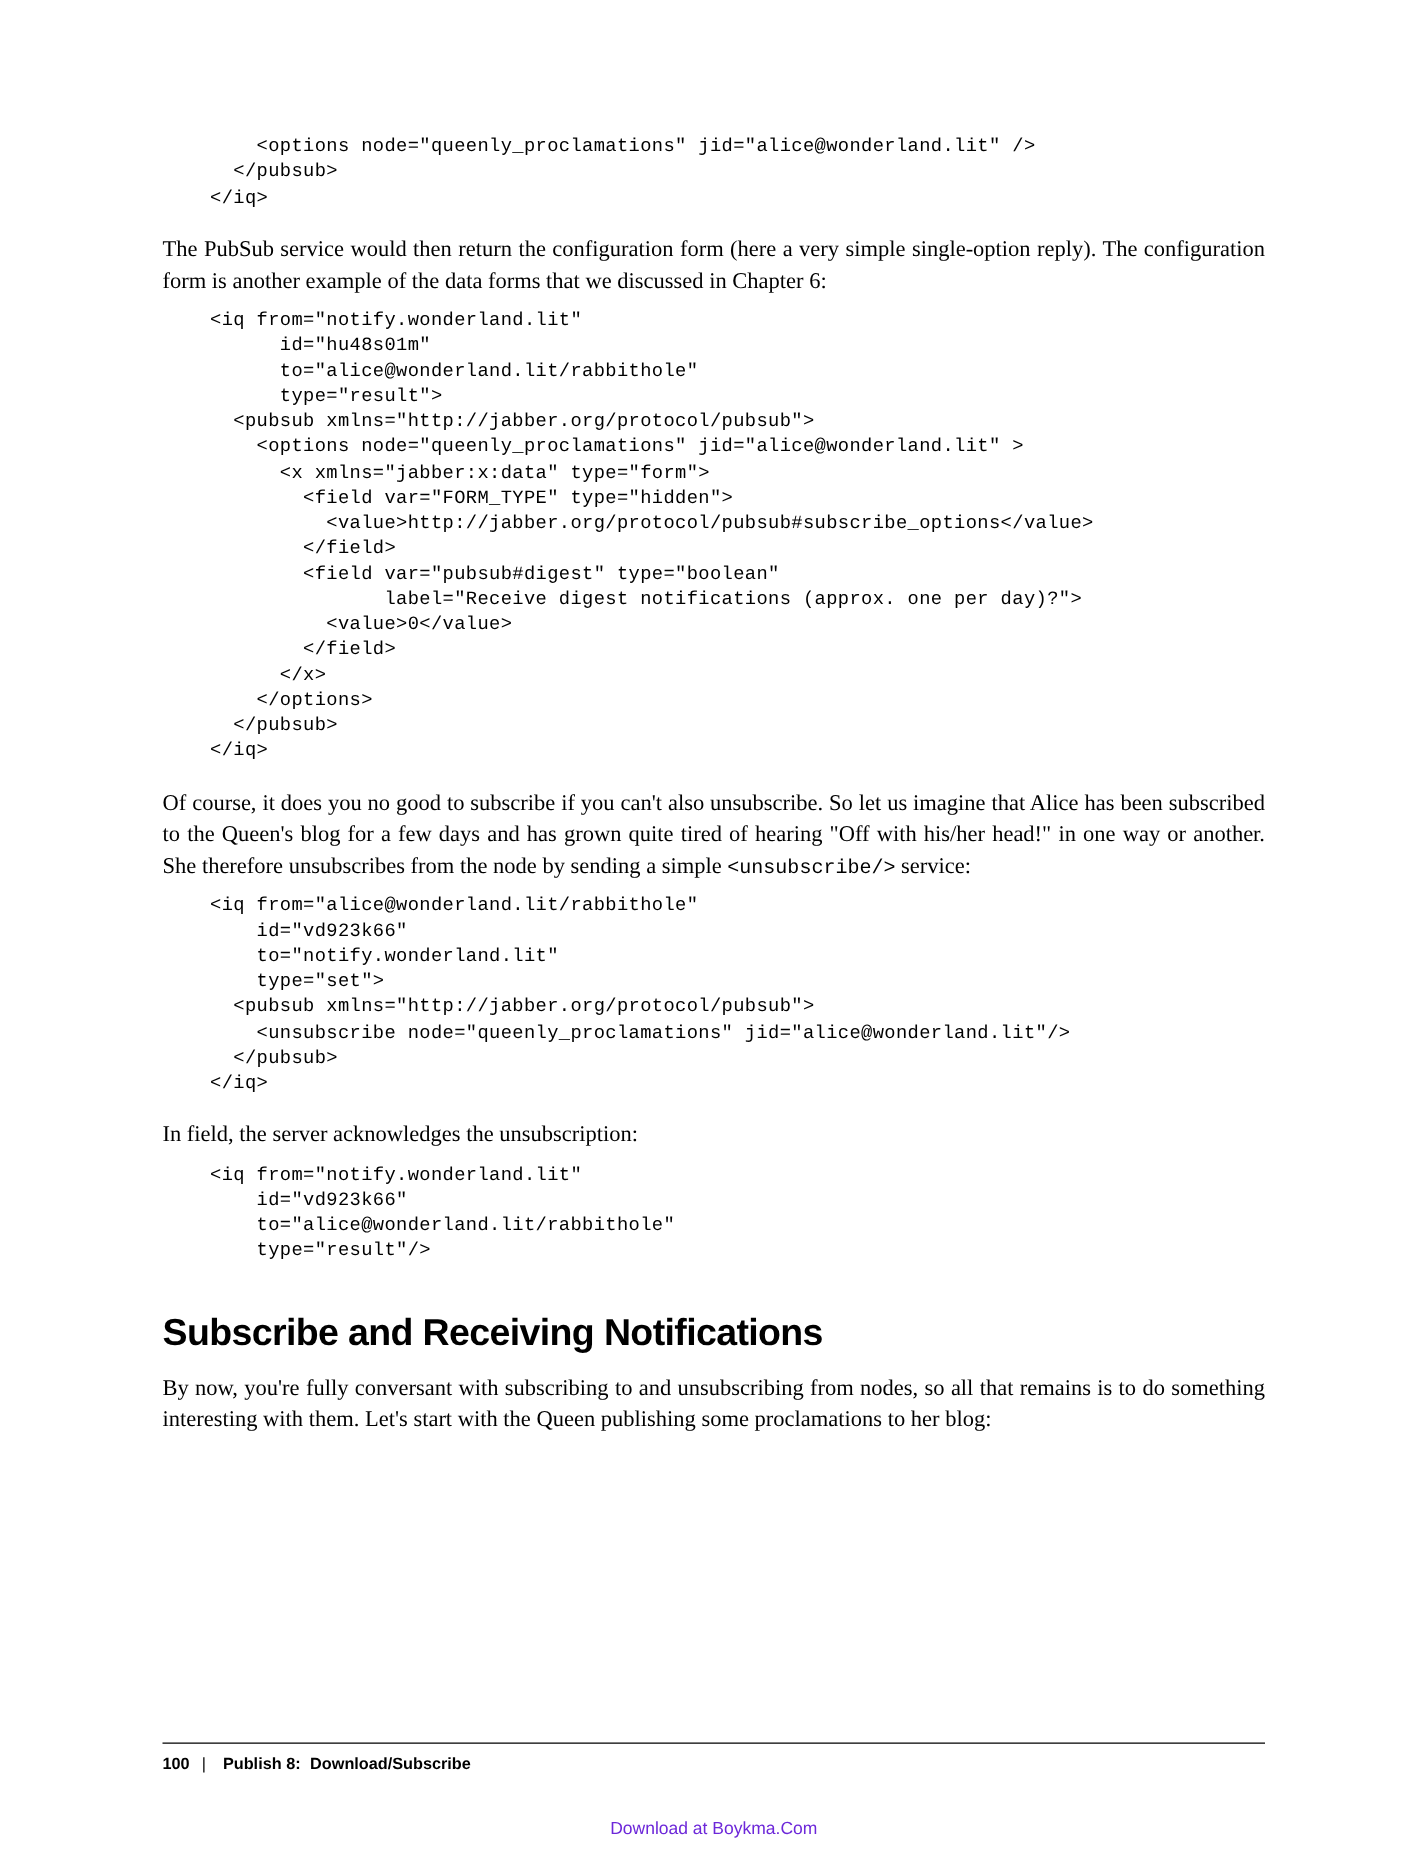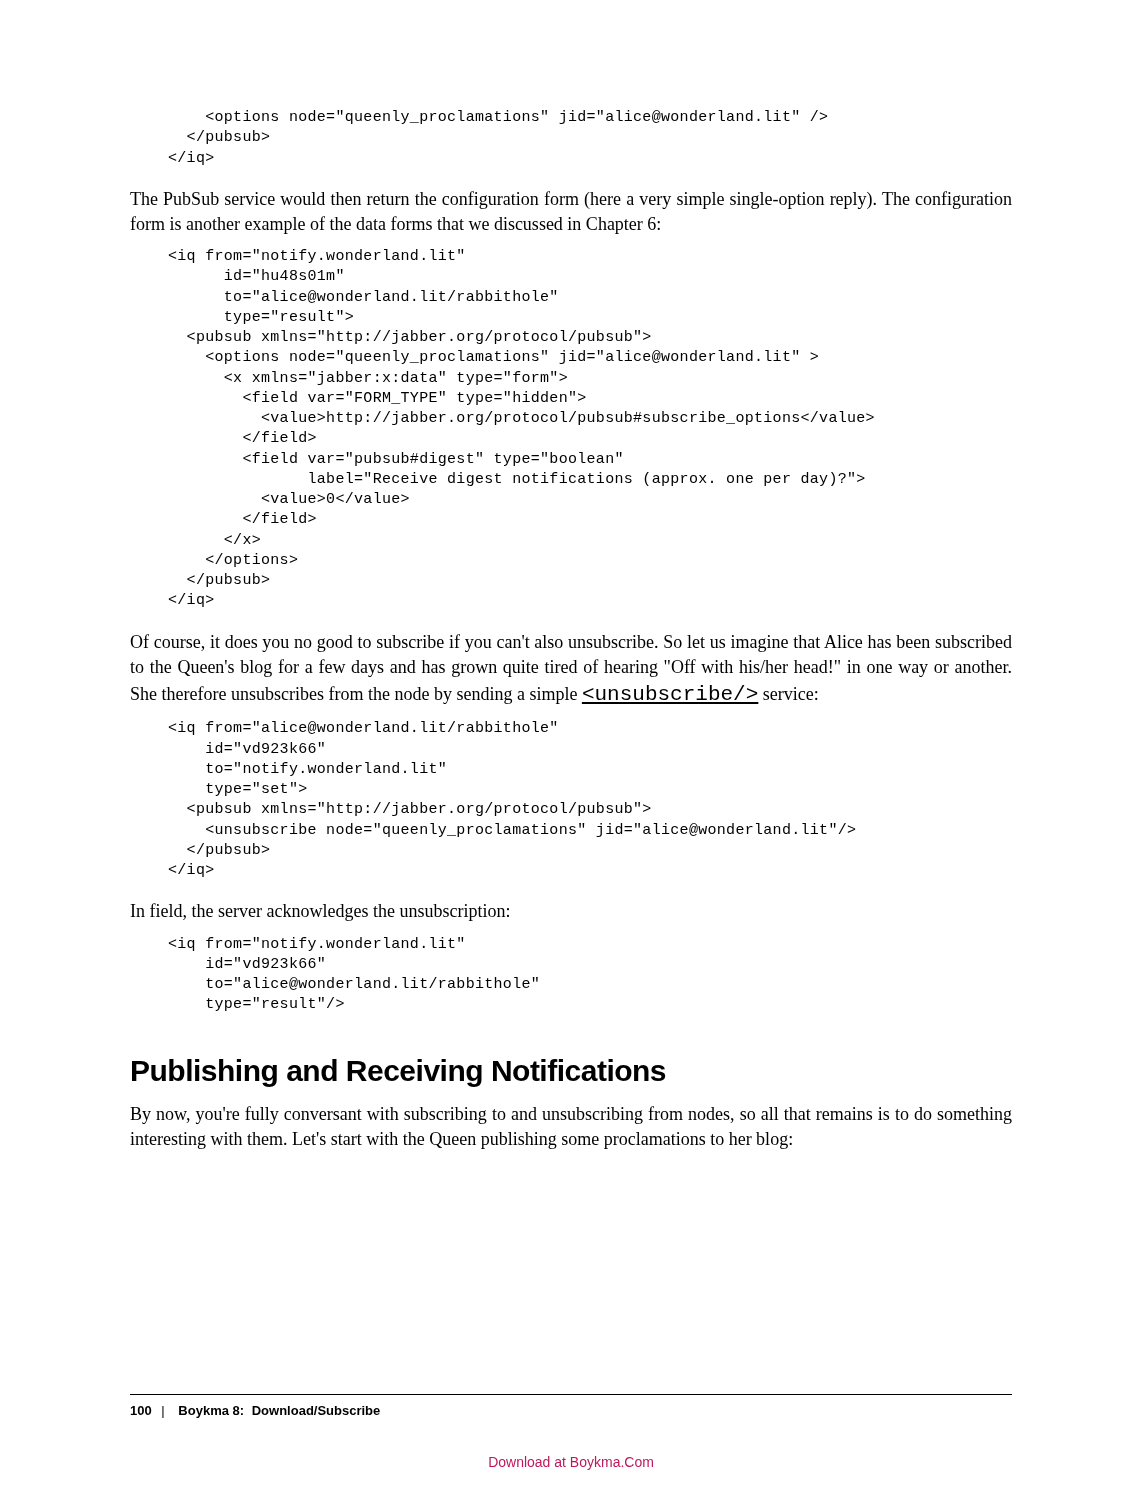--- a/index.html
+++ b/index.html
@@ -21,22 +21,21 @@
       letter-spacing: 0.3px;
     }
     .body-text {
       font-size: 18px;
       line-height: 1.4;
       margin: 10px 0;
       text-align: justify;
     }
     .inline-code {
       font-family: 'Courier New', Consolas, monospace;
-      font-size: 21px;
-      text-decoration: underline;
+      font-size: 16px;
     }
     h2.section-heading {
       font-family: 'Helvetica Neue', Arial, sans-serif;
       font-weight: 700;
       font-size: 30px;
       margin: 38px 0 14px 0;
       letter-spacing: -0.5px;
     }
     .footer-line {
       position: absolute;
@@ -56,21 +55,21 @@
       margin-left: 4px;
     }
     .download-note {
       position: absolute;
       bottom: 30px;
       left: 0;
       right: 0;
       text-align: center;
       font-family: Arial, sans-serif;
       font-size: 14px;
-      color: #be185d;
+      color: #6d28d9;
     }
     .sep {
       margin: 0 6px;
     }
   </style>
 </head>
 <body>
 
 <div class="code-block">    &lt;options node="queenly_proclamations" jid="alice@wonderland.lit" /&gt;
   &lt;/pubsub&gt;
@@ -110,24 +109,24 @@
   &lt;/pubsub&gt;
 &lt;/iq&gt;</div>
 
 <p class="body-text">In field, the server acknowledges the unsubscription:</p>
 
 <div class="code-block">&lt;iq from="notify.wonderland.lit"
     id="vd923k66"
     to="alice@wonderland.lit/rabbithole"
     type="result"/&gt;</div>
 
-<h2 class="section-heading">Publishing and Receiving Notifications</h2>
+<h2 class="section-heading">Subscribe and Receiving Notifications</h2>
 
 <p class="body-text">By now, you're fully conversant with subscribing to and unsubscribing from nodes, so all that remains is to do something interesting with them. Let's start with the Queen publishing some proclamations to her blog:</p>
 
 <div class="footer-line">
   <span class="page-number">100</span>
   <span class="sep">|</span>
-  <span class="chapter-label">Boykma 8:</span>
+  <span class="chapter-label">Publish 8:</span>
   <span class="chapter-label">Download/Subscribe</span>
 </div>
 
 <div class="download-note">Download at Boykma.Com</div>
 
 </body></html>

